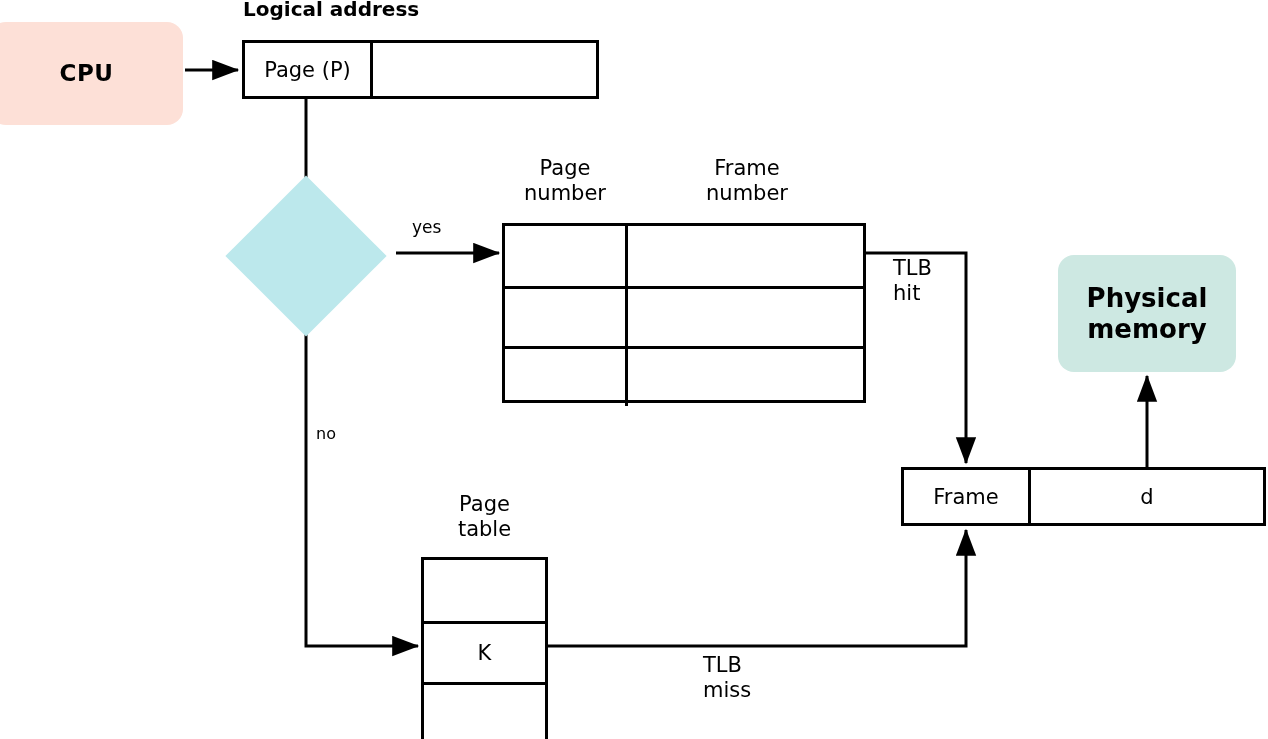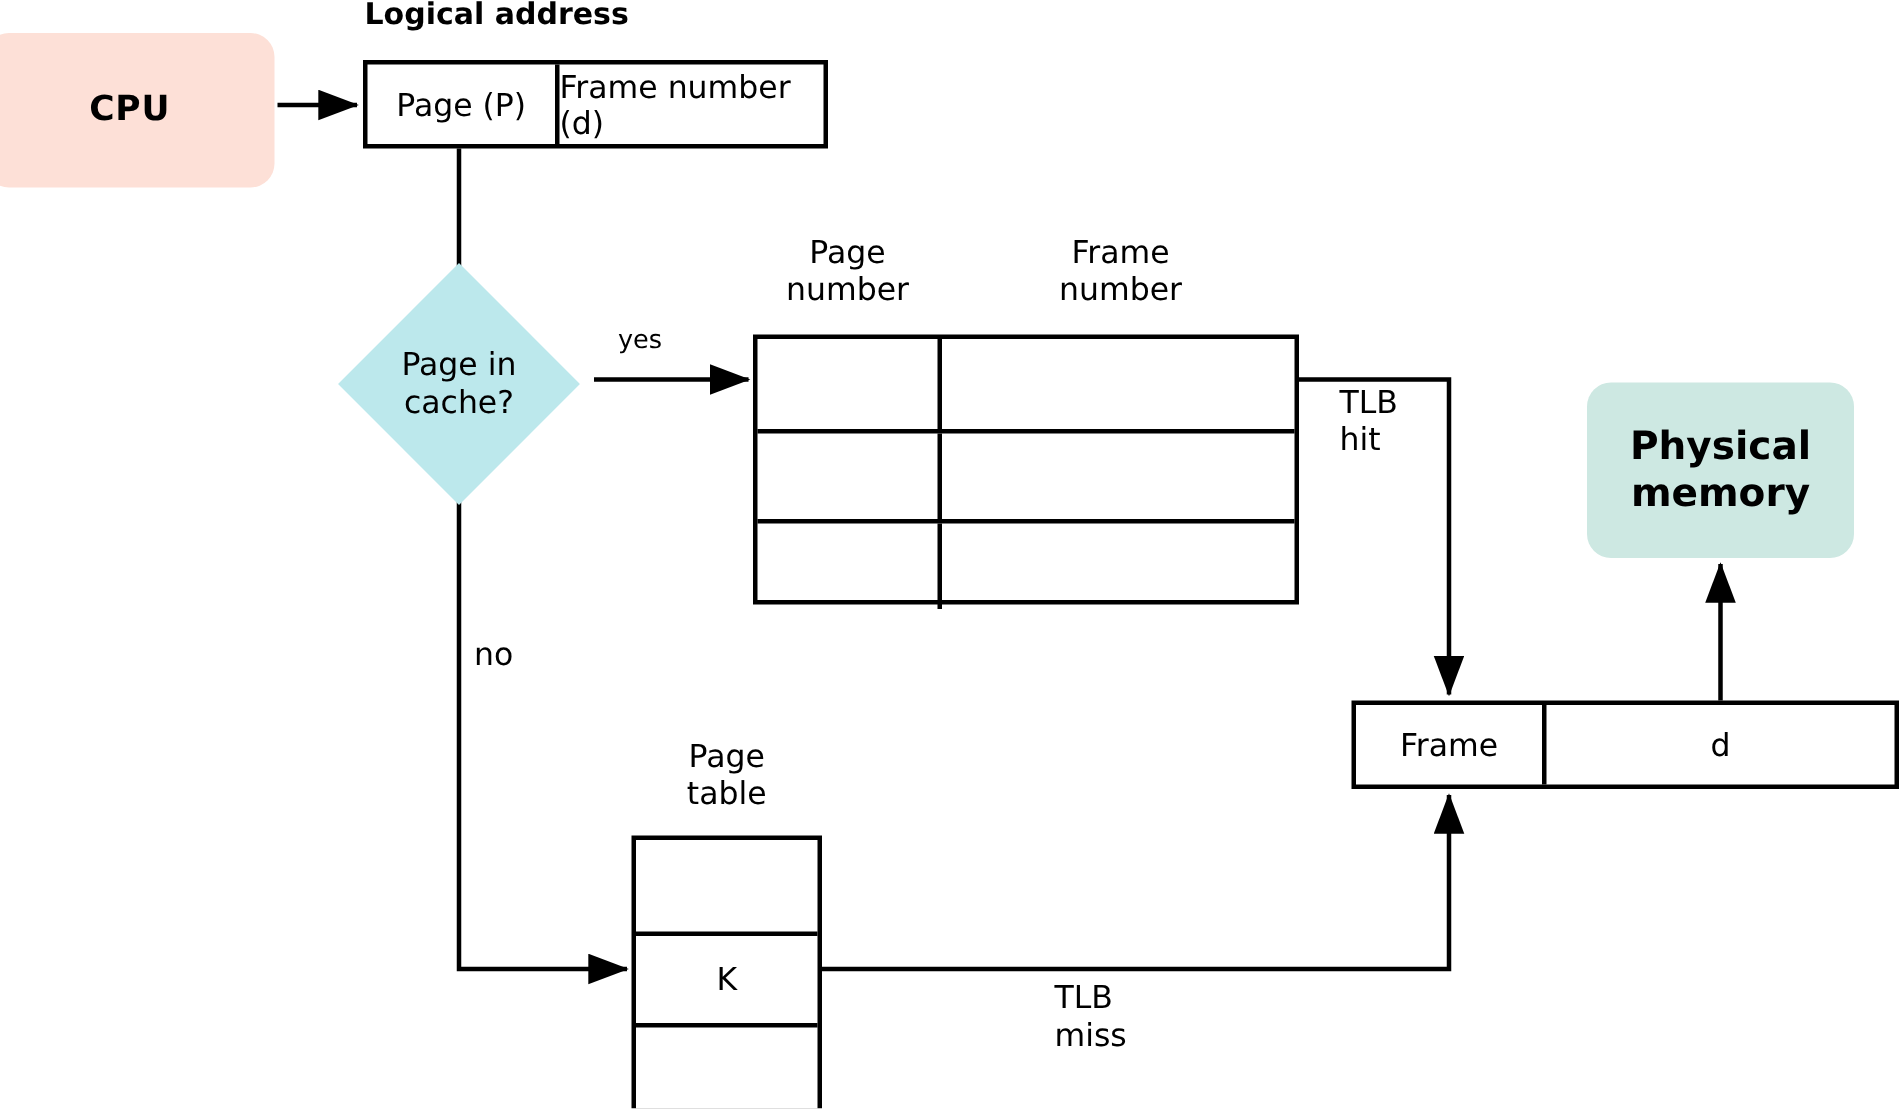--- a/index.html
+++ b/index.html
@@ -83,21 +83,21 @@
   }
   .diamond-label {
     left: 236px; top: 219px; width: 140px; height: 74px;
     font-size: 21px;
   }
 
   
   .la-wrap {
     position: absolute;
     left: 242px; top: 40px;
-    width: 310px; height: 59px;
+    width: 357px; height: 59px;
     border: 3px solid #000;
     box-sizing: border-box;
     display: flex;
   }
   .la-cell {
     display: flex; align-items: center; justify-content: center;
     font-size: 21px; color: #000;
   }
   .la-cell.p { width: 128px; border-right: 3px solid #000; box-sizing: border-box; }
   .la-cell.d { flex: 1; }
@@ -147,21 +147,21 @@
     border: 3px solid #000;
     box-sizing: border-box;
     display: flex;
   }
   .pa-cell { display: flex; align-items: center; justify-content: center; font-size: 21px; color: #000; }
   .pa-cell.frame { width: 127px; border-right: 3px solid #000; box-sizing: border-box; }
   .pa-cell.dd { flex: 1; }
 
   
   .lbl-yes  { left: 412px; top: 217px; font-size: 17px; }
-  .lbl-no   { left: 316px; top: 424px; font-size: 21px; }
+  .lbl-no   { left: 316px; top: 424px; font-size: 16px; }
   .lbl-hit  { left: 893px; top: 256px; font-size: 21px; }
   .lbl-miss { left: 703px; top: 653px; font-size: 21px; }
 </style>
 </head>
 <body>
 
 <div id="canvas">
 
   <svg class="layer" viewBox="0 0 1268 739" xmlns="http://www.w3.org/2000/svg">
     <defs>
@@ -184,26 +184,23 @@
 
     <line x1="1147" y1="467" x2="1147" y2="376" stroke="#000" stroke-width="3" marker-end="url(#arrow)"></line>
   </svg>
 
   <div class="cpu-box"></div>
   <div class="node-text cpu-label">CPU</div>
 
   <div class="lbl la-title bold">Logical address</div>
   <div class="la-wrap">
     <div class="la-cell p">Page (P)</div>
-    <div class="la-cell d">Frame number (d)</div>
   </div>
 
   <div class="diamond"></div>
-  <div class="node-text diamond-label">Page in
-cache?</div>
   <div class="lbl lbl-yes">yes</div>
   <div class="lbl lbl-no">no</div>
 
   <div class="lbl tlb-hdr-page">Page
 number</div>
   <div class="lbl tlb-hdr-frame">Frame
 number</div>
   <div class="tlb-table">
     <div class="tlb-row">
       <div class="c1"></div>

